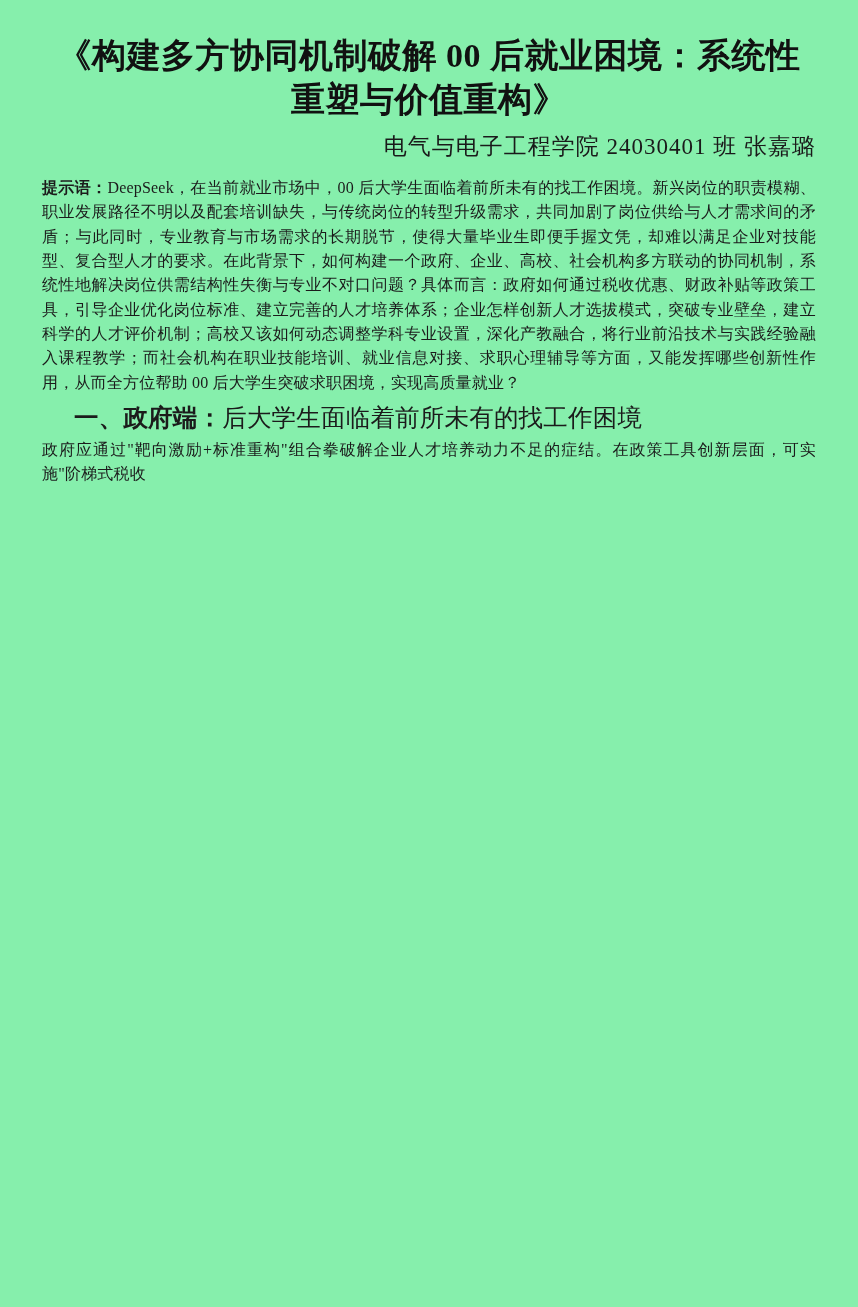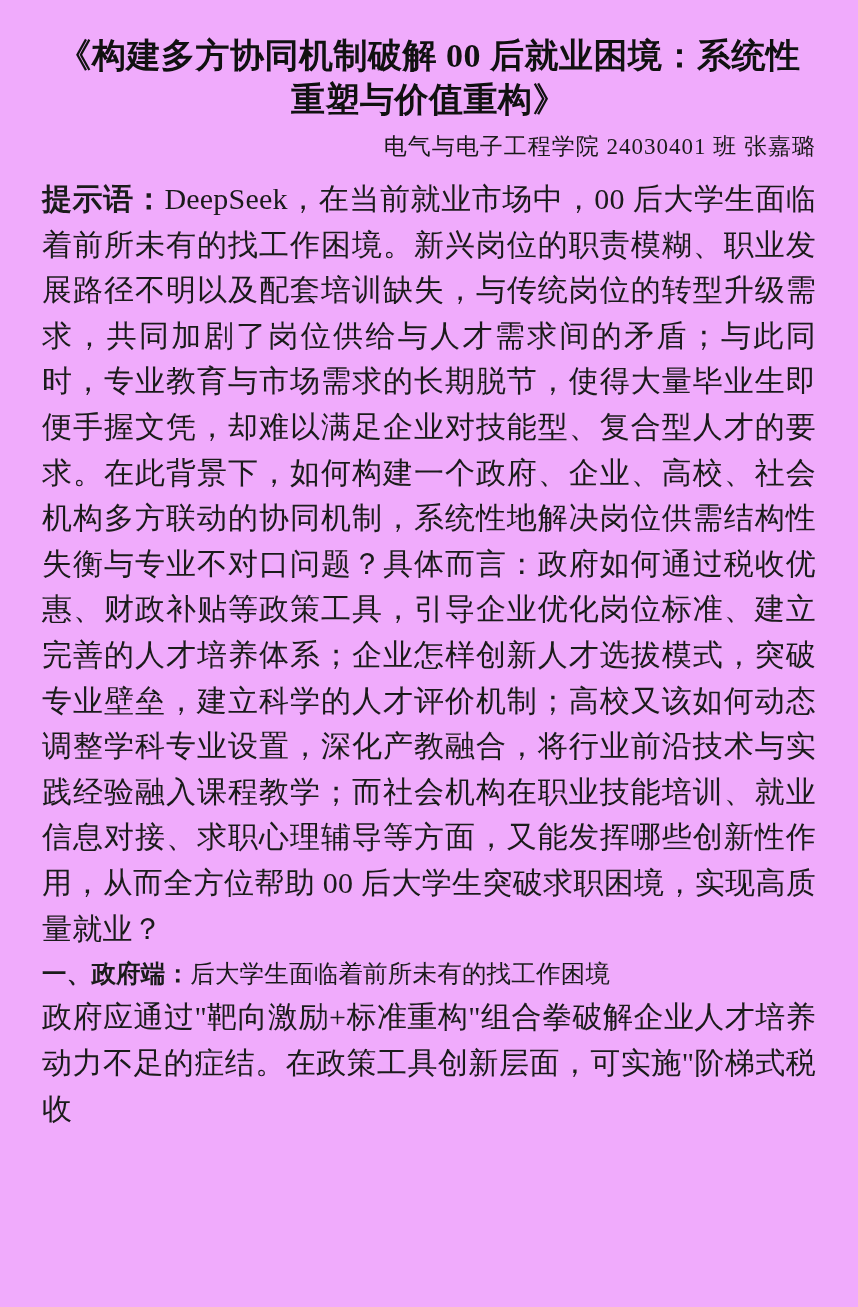--- a/index.html
+++ b/index.html
@@ -12,59 +12,60 @@
     min-height: 1307px;
     font-family: "Liberation Serif", "DejaVu Serif", serif;
     color: #1a1a1a;
     -webkit-font-smoothing: antialiased;
   }
   .page {
     width: 858px;
     min-height: 1307px;
     box-sizing: border-box;
     padding: 30px 42px 10px 42px;
-    background: #f0abfc;
+    background: #86efac;
   }
   .doc-title {
     font-size: 34px;
     font-weight: bold;
     line-height: 1.28;
     text-align: center;
     letter-spacing: 0.5px;
     margin: 4px 0 10px 0;
     color: #111111;
   }
   .doc-byline {
     font-size: 23px;
     text-align: right;
     letter-spacing: 1px;
     margin: 0 0 14px 0;
     color: #1a1a1a;
   }
   .para {
-    font-size: 30px;
+    font-size: 16px;
     line-height: 1.52;
     text-align: justify;
     text-justify: inter-ideograph;
     margin: 0 0 2px 0;
     color: #1b1b1b;
     letter-spacing: 0.2px;
   }
   .para .lead {
     font-weight: bold;
   }
   .section-head {
     font-size: 24.5px;
     line-height: 1.52;
     margin: 4px 0 0 0;
     color: #1b1b1b;
     letter-spacing: 0.2px;
   }
   .section-head .sec-label {
     font-weight: bold;
+    margin-left: 32px;
   }
   .body-block {
     margin-top: 2px;
   }
 </style>
 </head>
 <body>
 
 <div class="page">
 

